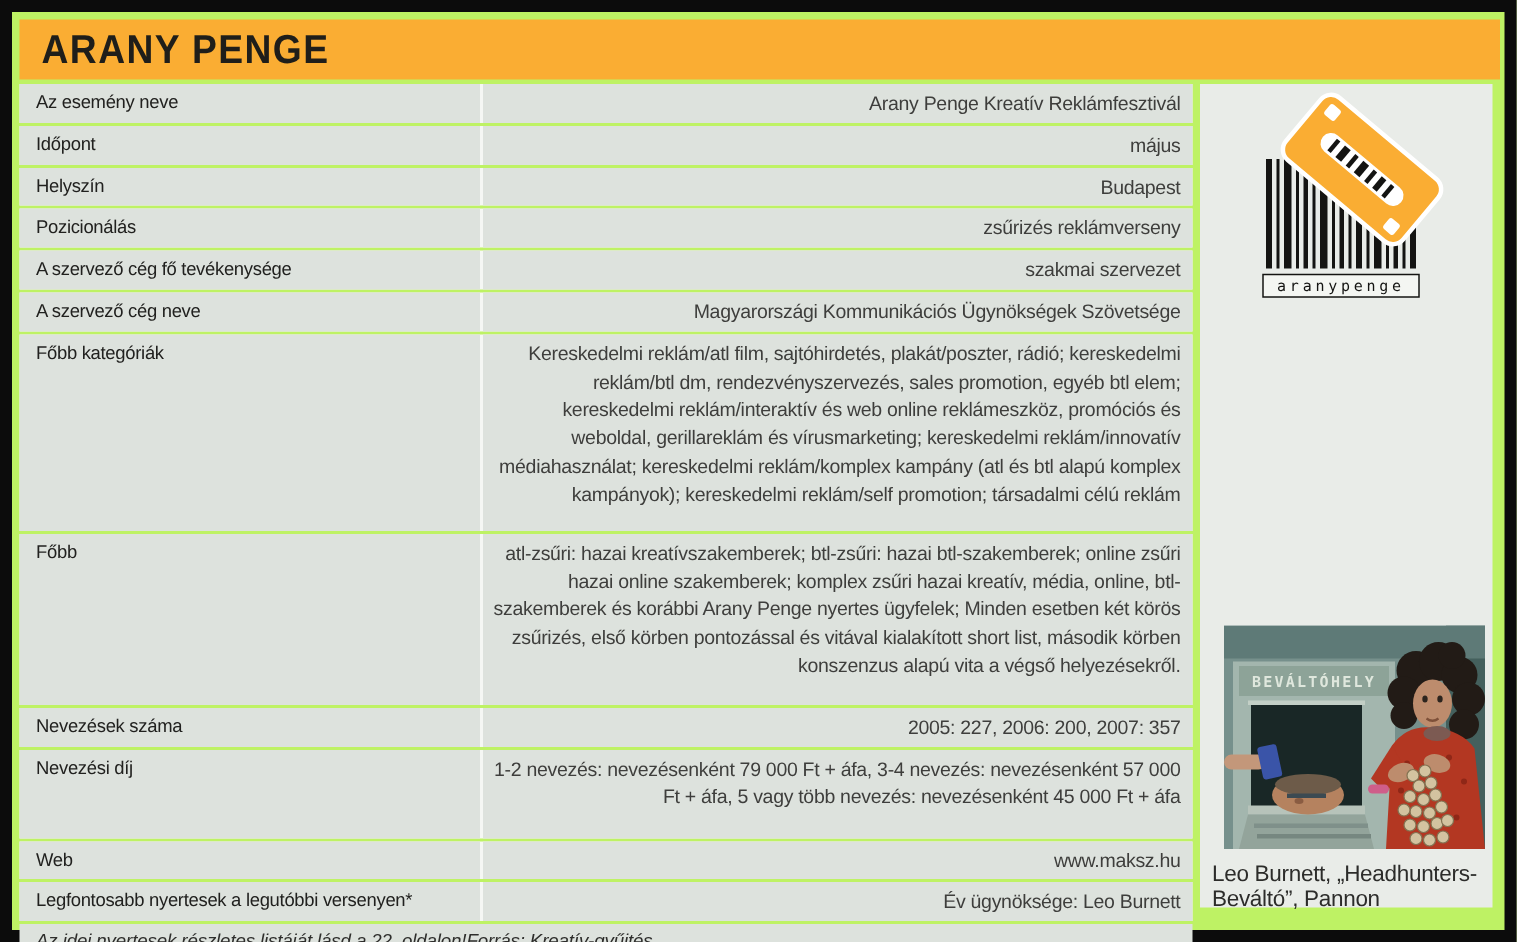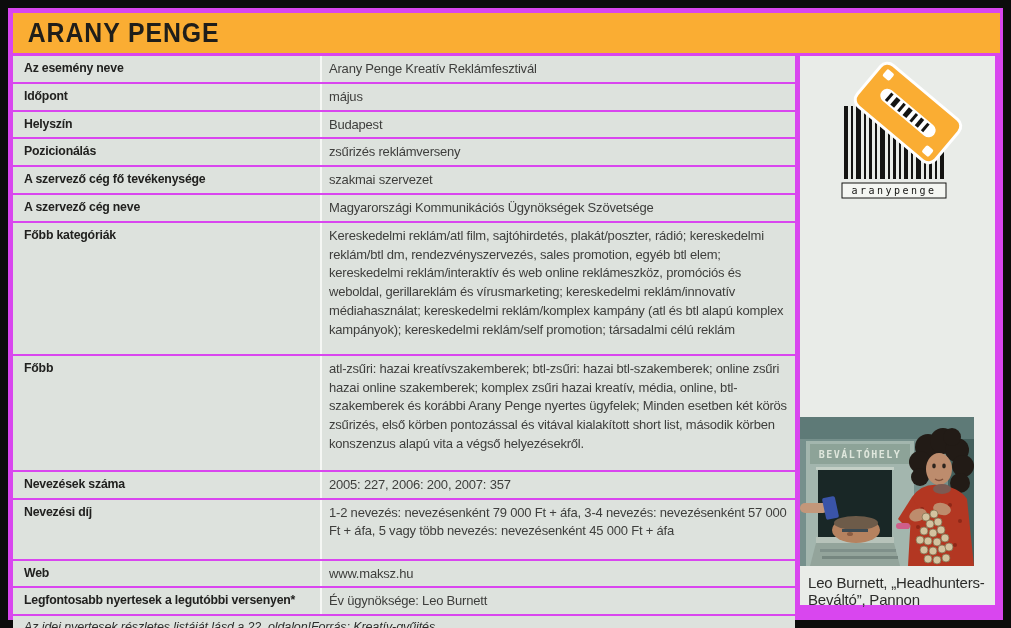--- a/index.html
+++ b/index.html
@@ -2,63 +2,63 @@
 <html><head>
 <meta charset="utf-8">
 <style>
   html,body{margin:0;padding:0;background:#555;}
   .page{
     position:relative;width:1011px;height:628px;background:#0c0c0c;
     font-family:"Liberation Sans", sans-serif;overflow:hidden;
   }
   .content{
     position:absolute;left:8px;top:8px;width:995px;height:612px;
-    background:#d946ef;
+    background:#bef264;
   }
   
   .header-bar{
     position:absolute;left:5px;top:5px;width:987px;height:40px;
     background:#faad33;display:flex;align-items:center;
   }
   .header-title{
     font-size:27px;font-weight:bold;color:#1f1e1a;letter-spacing:1px;
     padding-left:16px;transform:scaleX(0.92);transform-origin:left center;
     white-space:nowrap;
   }
   
   .fact-table{
     position:absolute;left:5px;top:48px;width:782px;background:transparent;
   }
   .row{
     display:flex;margin-bottom:2px;min-height:22px;background:#f5f7f4;
   }
   .cell-label{
     width:296px;flex:0 0 296px;background:#dde2dd;padding:4px 0 3px 11px;
-    font-weight:bold;font-size:12.3px;color:#21211f;letter-spacing:-0.2px;
+    font-weight:normal;font-size:12.3px;color:#21211f;letter-spacing:-0.2px;
     white-space:nowrap;overflow:visible;line-height:16px;
   }
   .cell-value{
     flex:1;background:#dde2dd;margin-left:2px;padding:4px 8px 3px 7px;
-    font-size:13px;color:#3e3e3c;letter-spacing:-0.2px;line-height:18.8px;
+    font-size:13px;color:#3e3e3c;letter-spacing:-0.2px;line-height:18.8px;text-align:right;
   }
   .row.r7 .cell-value{min-height:124px;}
   .row.r8 .cell-value{min-height:107px;}
   .row.r10 .cell-value{min-height:52px;}
   .footer-bar{
     display:block;background:#dde2dd;min-height:16px;margin-top:0;
     padding:4px 0 4px 11px;font-size:12.5px;font-style:italic;color:#2e2e2c;
     letter-spacing:-0.1px;
   }
   
   .right-panel{
     position:absolute;left:792px;top:48px;width:195px;height:549px;
     background:#e9ece8;
   }
   .logo-wrap{position:absolute;left:8px;top:5px;width:180px;height:150px;}
-  .photo-wrap{position:absolute;left:0;top:361px;width:174px;height:149px;}
+  .photo-wrap{position:absolute;left:16px;top:361px;width:174px;height:149px;}
   .photo-caption{
     position:absolute;left:8px;top:518px;width:178px;
     font-size:15px;color:#2c2c2a;line-height:17px;
     letter-spacing:-0.2px;
   }
 </style>
 </head>
 <body>
 
 <div class="page">

